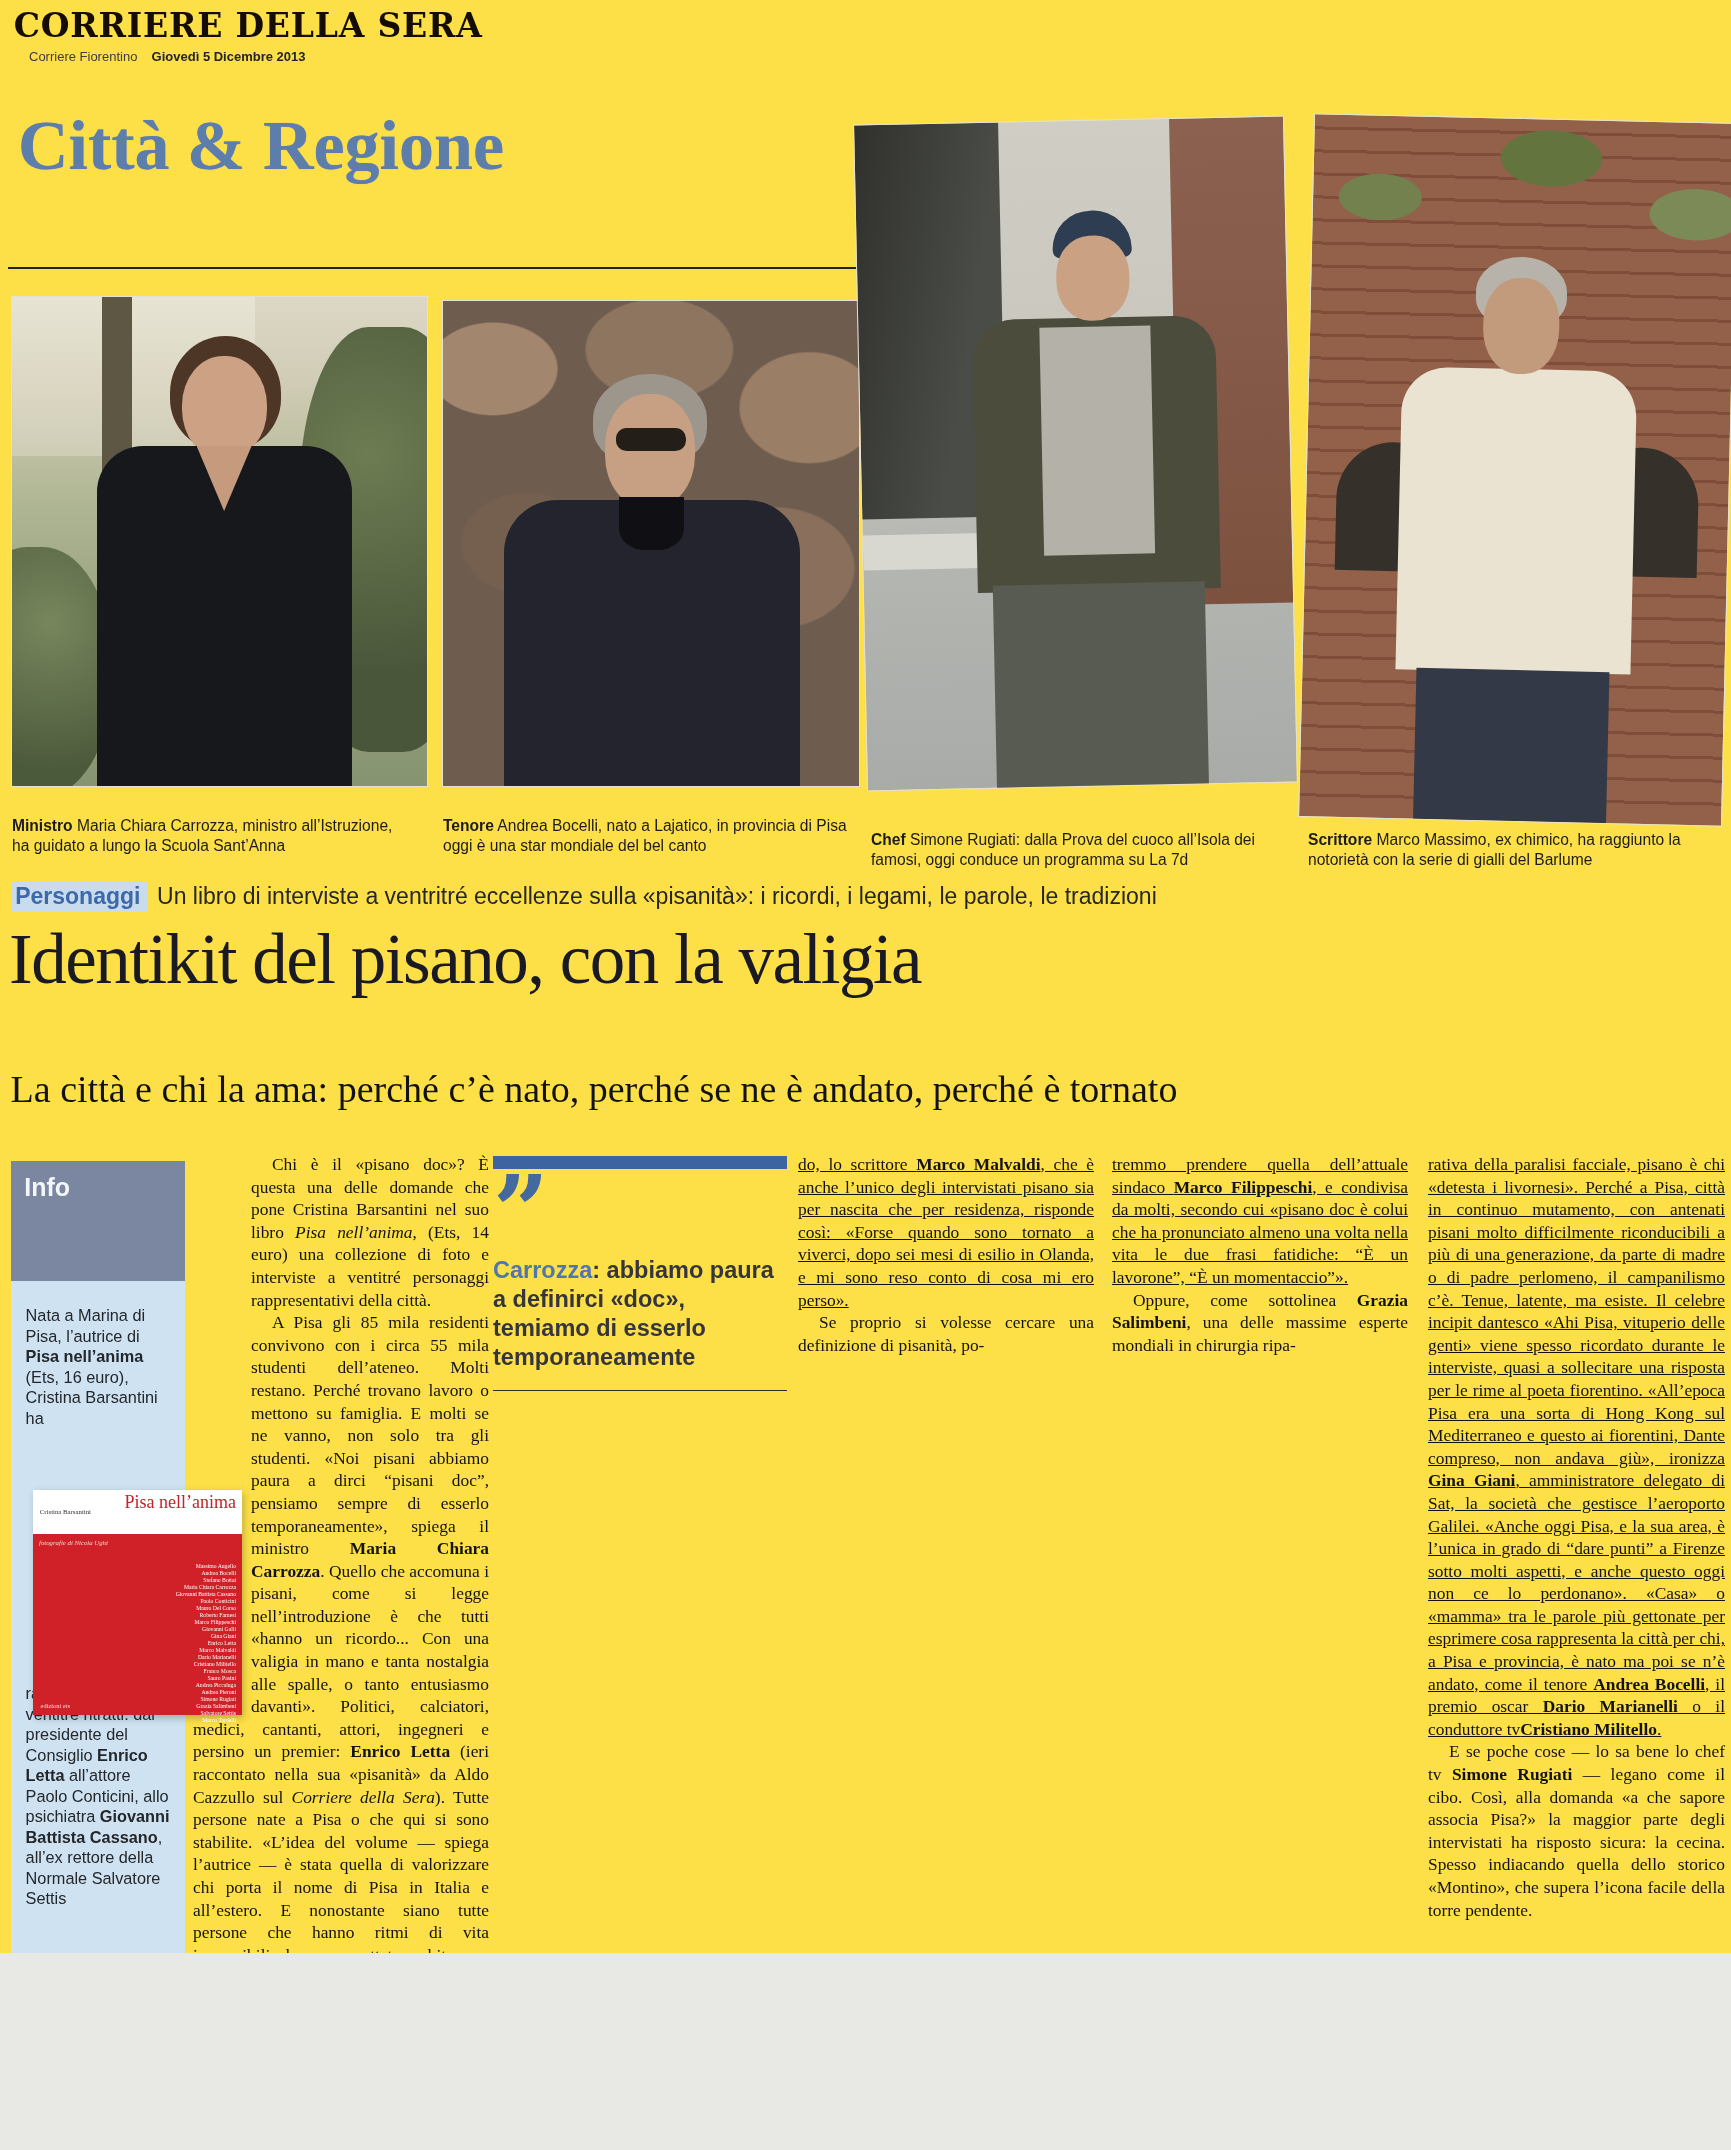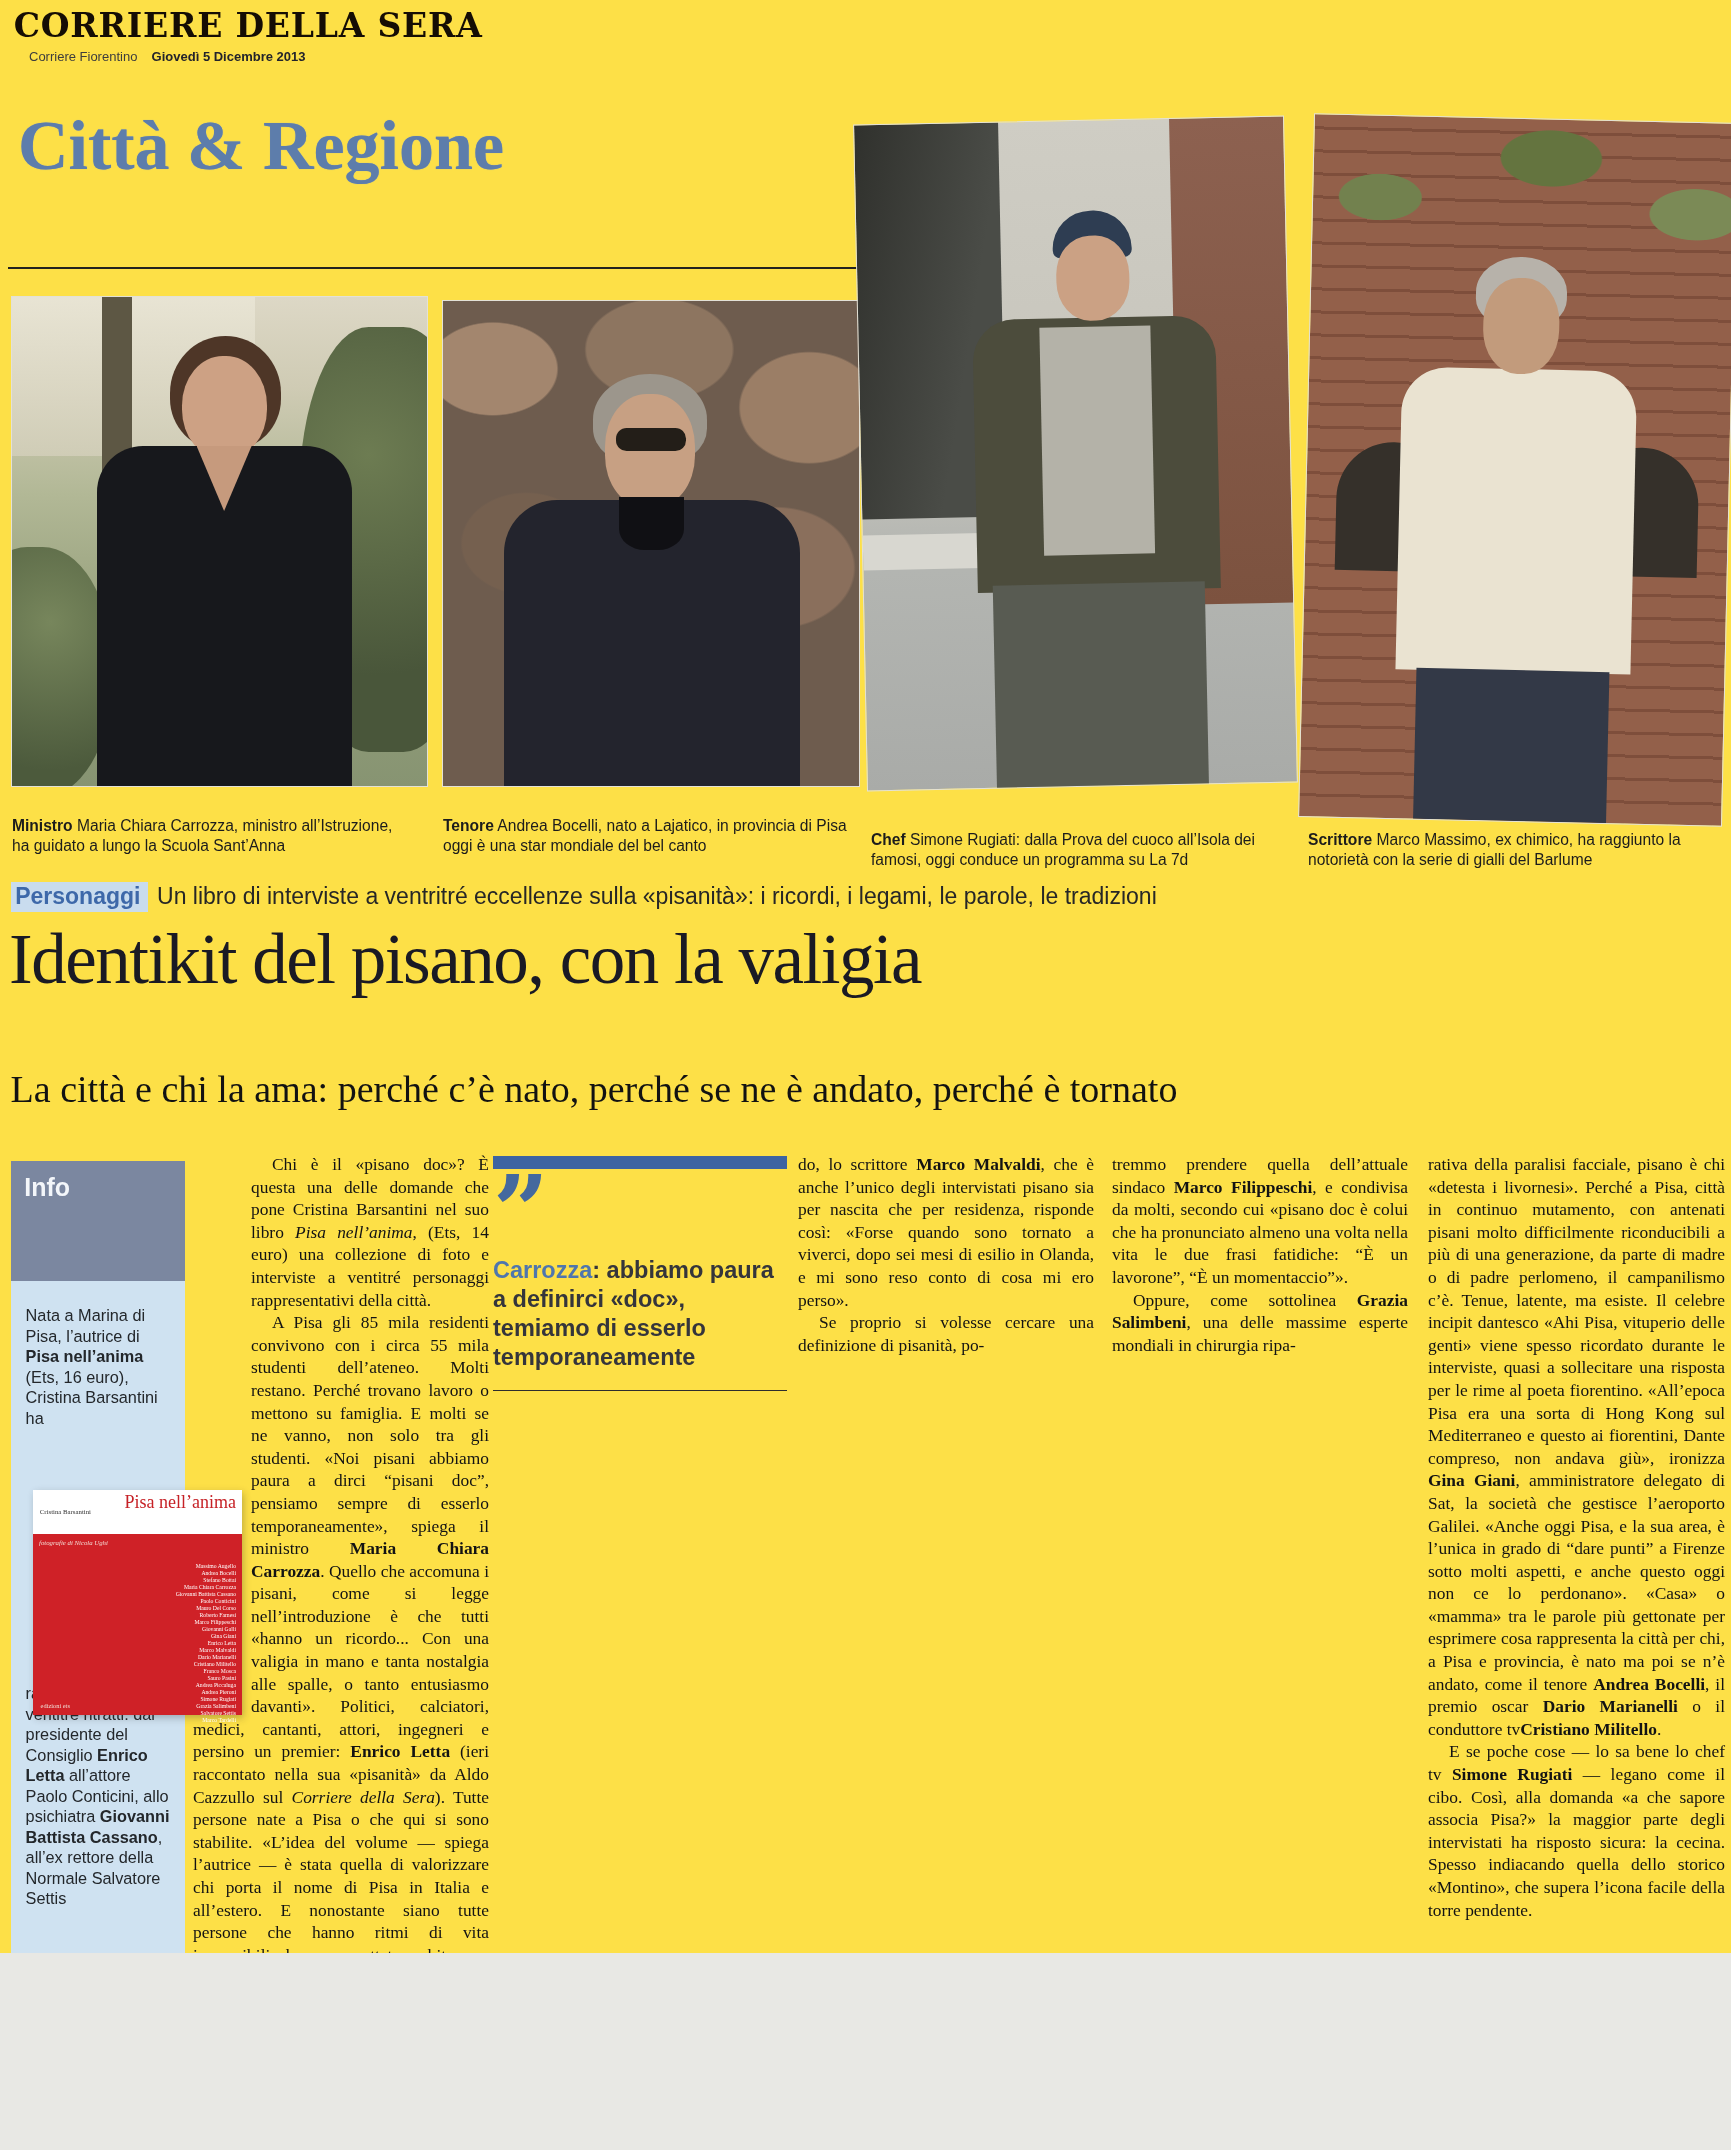--- a/index.html
+++ b/index.html
@@ -118,21 +118,21 @@
                 font-style:italic;font-size:6.8px;color:#f3d9d2;}
   .cover-names{position:absolute;right:6px;top:29px;font-family:"Liberation Serif",serif;
                font-size:5.7px;line-height:7px;color:#ffffff;text-align:right;}
   .cover-pub{position:absolute;left:7.6px;bottom:6px;font-family:"Liberation Serif",serif;
              font-size:6.4px;color:#f0ddd6;}
 
   
   .col{position:absolute;top:1153px;width:296px;text-align:justify;
        font-family:"Liberation Serif",serif;font-size:17.4px;line-height:22.6px;color:#131313;}
   .col p{margin:0;text-indent:21px;}
-  .col p.noind{text-indent:0;}
+  .col p.noind{text-indent:0;text-decoration:underline;}
   #col1{left:193px;height:994px;}
   #col3{left:798px;height:986px;}
   #col4{left:1112px;height:986px;}
   #col5{left:1428px;width:297px;height:986px;}
   .cover-intrude{float:left;width:58px;height:226px;margin-top:335px;}
 
   
   .pullquote{position:absolute;left:493px;top:1156px;width:294px;}
   .pq-bar{height:13px;background:#3d64a1;}
   .pq-mark{font-family:"DejaVu Serif",serif;font-weight:bold;font-size:97px;line-height:.78;

